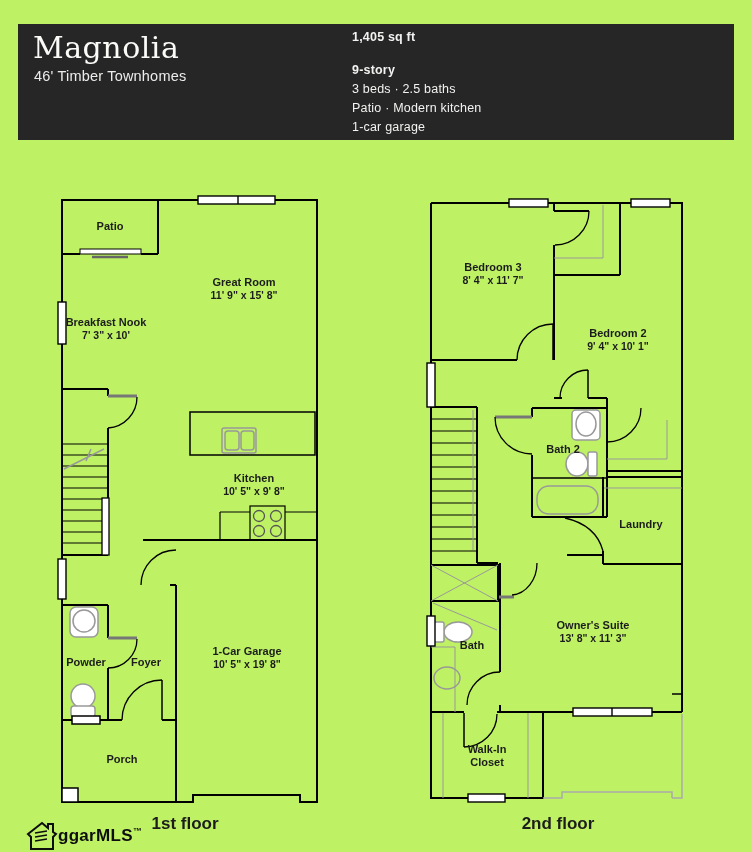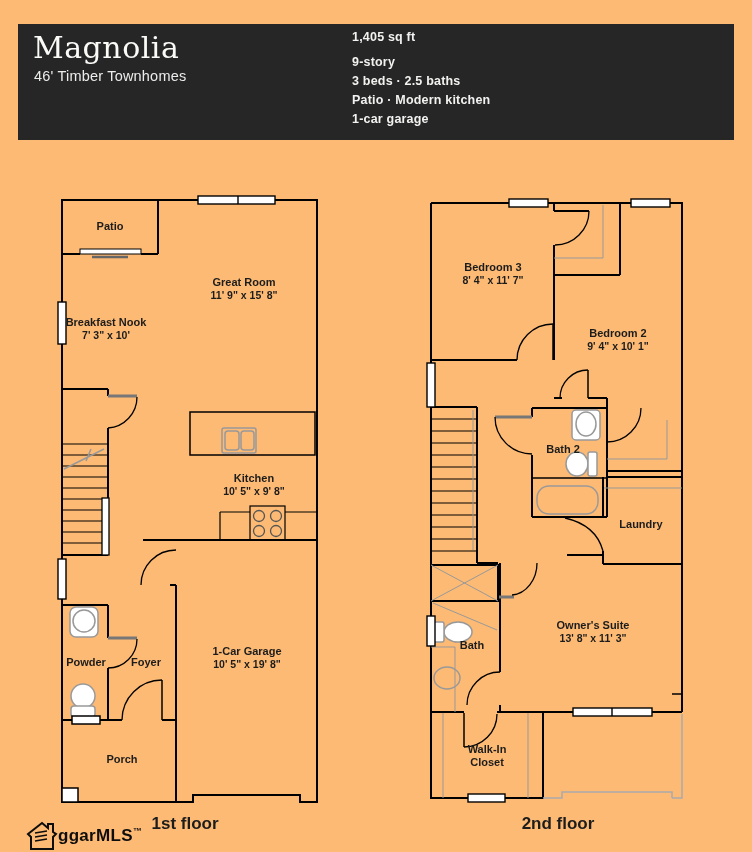--- a/index.html
+++ b/index.html
@@ -1,26 +1,26 @@
 <!DOCTYPE html>
 <html><head>
 <meta charset="utf-8">
 <style>
   html,body{margin:0;padding:0;background:#ffffff;}
-  #page{position:relative;width:752px;height:852px;background:#fdba74;overflow:hidden;
+  #page{position:relative;width:752px;height:852px;background:#bef264;overflow:hidden;
         font-family:"Liberation Sans",sans-serif;}
   
   #header{position:absolute;left:18px;top:24px;width:716px;height:116px;background:#262626;}
   #title{position:absolute;left:15px;top:6px;font-family:"DejaVu Serif","Liberation Serif",serif;
          font-size:30px;font-weight:400;color:#fbfbf8;letter-spacing:.5px;}
   #subtitle{position:absolute;left:16px;top:44px;font-size:14.5px;color:#ececea;letter-spacing:.2px;}
   #stats{position:absolute;left:334px;top:4px;color:#f2f2f0;}
-  .stat-line{font-size:12.5px;font-weight:700;line-height:19px;letter-spacing:.2px;}
+  .stat-line{font-size:12.5px;font-weight:400;line-height:19px;letter-spacing:.2px;}
   .stat-strong{font-weight:700;}
-  #stat-sqft{margin-bottom:6px;}
+  #stat-sqft{margin-bottom:14px;}
   
   .room-label{position:absolute;transform:translateX(-50%);text-align:center;
               font-size:11px;font-weight:700;color:#1c1c1c;line-height:13px;white-space:nowrap;}
   .room-label .dims{font-size:10.5px;font-weight:700;}
   .room-label.wrap{white-space:normal;width:64px;}
   .floor-caption{position:absolute;transform:translateX(-50%);font-size:17px;font-weight:700;
                  color:#1c1c1c;}
   
   #logo{position:absolute;left:0px;top:820px;height:32px;display:flex;align-items:center;margin-left:26px;}
   #logo-text{font-size:17px;font-weight:700;color:#0d0d0d;letter-spacing:.3px;margin-left:-4px;}

